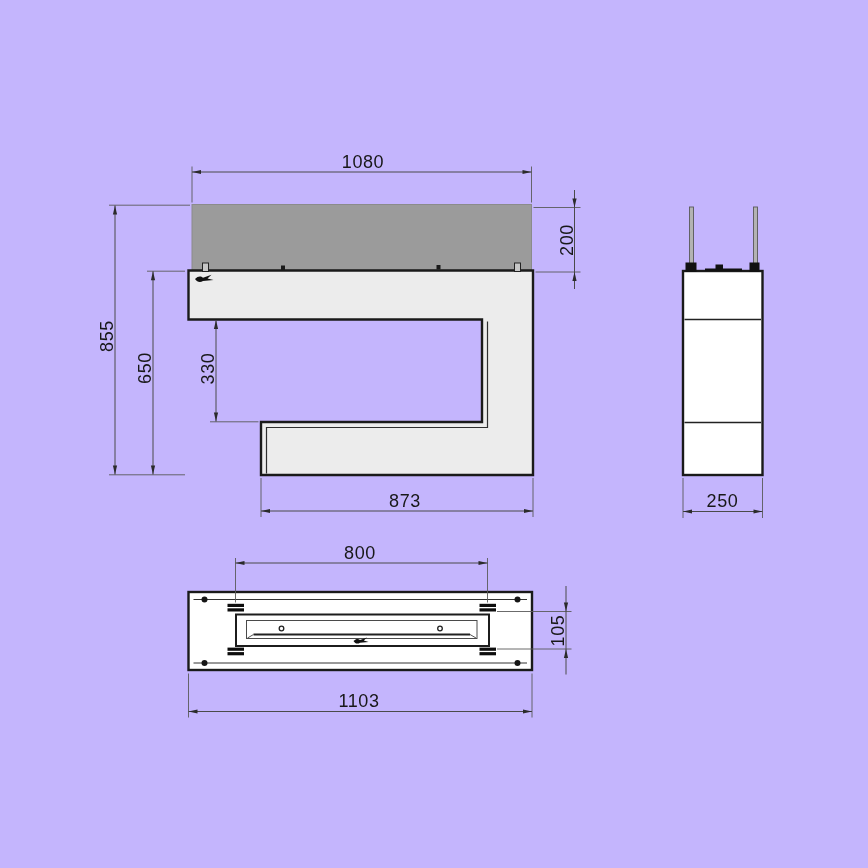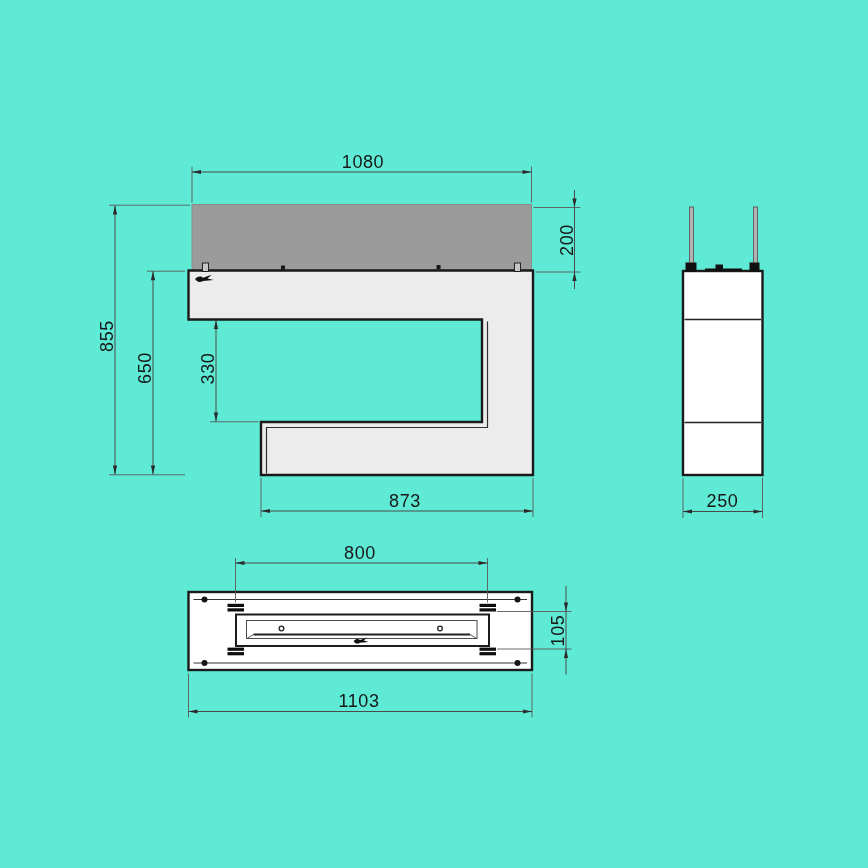--- a/index.html
+++ b/index.html
@@ -1,16 +1,16 @@
 <!DOCTYPE html>
 <html><head>
 <meta charset="utf-8">
 <style>
   html,body{margin:0;padding:0;background:#ffffff;}
-  .stage{position:relative;width:868px;height:868px;background:#5eead4;overflow:hidden;
+  .stage{position:relative;width:868px;height:868px;background:#c4b5fd;overflow:hidden;
          font-family:"Liberation Sans",sans-serif;}
   svg{position:absolute;left:0;top:0;}
   .dim-text{font-family:"Liberation Sans",sans-serif;font-size:18px;fill:#181818;
             letter-spacing:.6px;text-anchor:middle;}
   .dimline{stroke:#4a4a4a;stroke-width:1;fill:none;}
   .extline{stroke:#5a5a5a;stroke-width:0.9;fill:none;}
   .arrow{fill:#2b2b2b;stroke:none;}
   .outline{stroke:#1a1a1a;stroke-width:2.4;stroke-linejoin:miter;}
   .thinline{stroke:#2e2e2e;stroke-width:1.2;fill:none;}
 </style>

